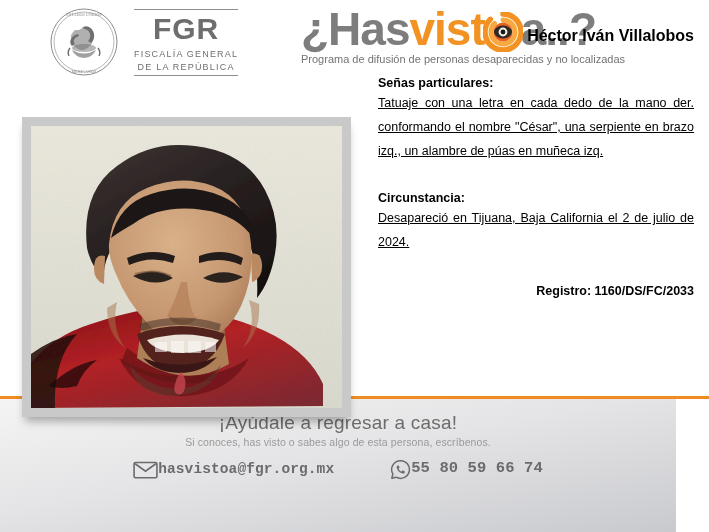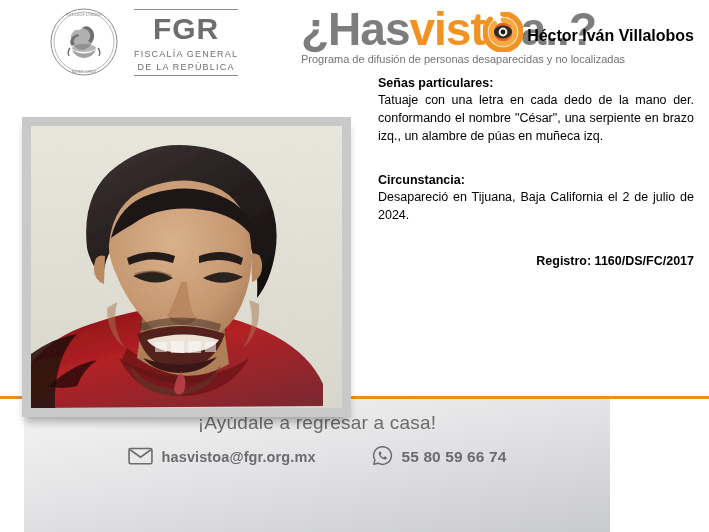--- a/index.html
+++ b/index.html
@@ -144,39 +144,39 @@
   .block { margin-top: 27px; }
   .block-label {
     font-size: 12.5px;
     font-weight: bold;
     color: #000000;
     line-height: 16px;
   }
   .block-text {
     font-size: 12.5px;
     color: #000000;
-    line-height: 18px;
+    line-height: 24px;
     text-align: justify;
+    text-decoration: underline;
   }
   .registro {
     margin-top: 30px;
     font-size: 12.5px;
     font-weight: bold;
     color: #000000;
     text-align: right;
   }
 
   
   .footer {
     position: absolute;
     left: 0; top: 399px;
-    width: 586px; height: 133px;
+    width: 676px; height: 133px;
     background: linear-gradient(170deg, #f4f4f4 0%, #e4e4e6 45%, #c9cace 100%);
     z-index: 0;
-    margin-left: 24px;
   }
   .footer-head {
     text-align: center;
     font-size: 19px;
     color: #6c6c6c;
     padding-top: 12px;
     line-height: 24px;
     letter-spacing: 0.2px;
   }
   .footer-sub {
@@ -192,22 +192,22 @@
     justify-content: center;
     gap: 9px;
     margin-top: 13px;
   }
   .contact-row.second {
     gap: 56px;
     margin-top: 10px;
   }
   .contact-item {
     display: flex;
-    align-items: flex-end;
-    gap: 9px;
+    align-items: flex-start;
+    font-family: Liberation Mono, monospace;
   }
   .contact-text {
     font-size: 15.5px;
     font-weight: bold;
     color: #6b6b6d;
     letter-spacing: 0.1px;
     white-space: nowrap;
   }
   .contact-text.small {
     font-size: 14.5px;
@@ -264,20 +264,21 @@
         </span><span class="grey">a..?</span>
       </div>
       <div class="brand-sub">Programa de difusión de personas desaparecidas y no localizadas</div>
     </div>
   </div>
 
   <div class="orange-line"></div>
 
   <div class="footer">
     <div class="footer-head">¡Ayúdale a regresar a casa!</div>
+    <div class="footer-sub">Si conoces, has visto o sabes algo de esta persona, escríbenos.</div>
 
 
     <div class="contact-row second">
       <span class="contact-item">
         <span>
           <svg class="ico" viewBox="0 0 28 20" width="25" height="18" aria-hidden="true">
             <rect x="1.2" y="1.6" width="25.6" height="17" rx="1.6" fill="none" stroke="#6b6b6d" stroke-width="1.8"></rect>
             <path d="M2.4 3 L14 11.4 L25.6 3" fill="none" stroke="#6b6b6d" stroke-width="1.8"></path>
           </svg>
         </span>
@@ -387,16 +388,16 @@
     <div class="block">
       <div class="block-label">Señas particulares:</div>
       <div class="block-text">Tatuaje con una letra en cada dedo de la mano der. conformando el nombre "César", una serpiente en brazo izq., un alambre de púas en muñeca izq.</div>
     </div>
 
     <div class="block">
       <div class="block-label">Circunstancia:</div>
       <div class="block-text">Desapareció en Tijuana, Baja California el 2 de julio de 2024.</div>
     </div>
 
-    <div class="registro">Registro: 1160/DS/FC/2017</div>
+    <div class="registro">Registro: 1160/DS/FC/2033</div>
   </div>
 
 </div>
 
 </body></html>

